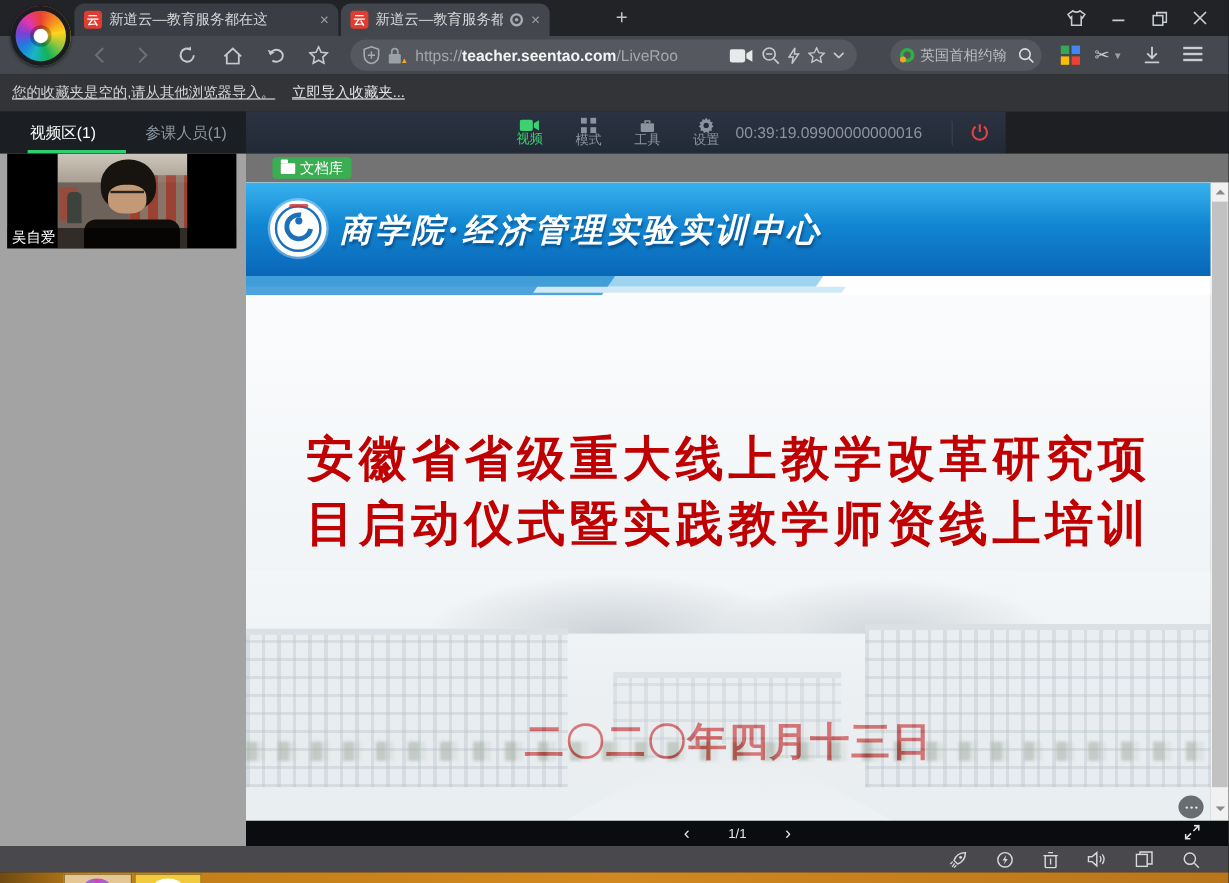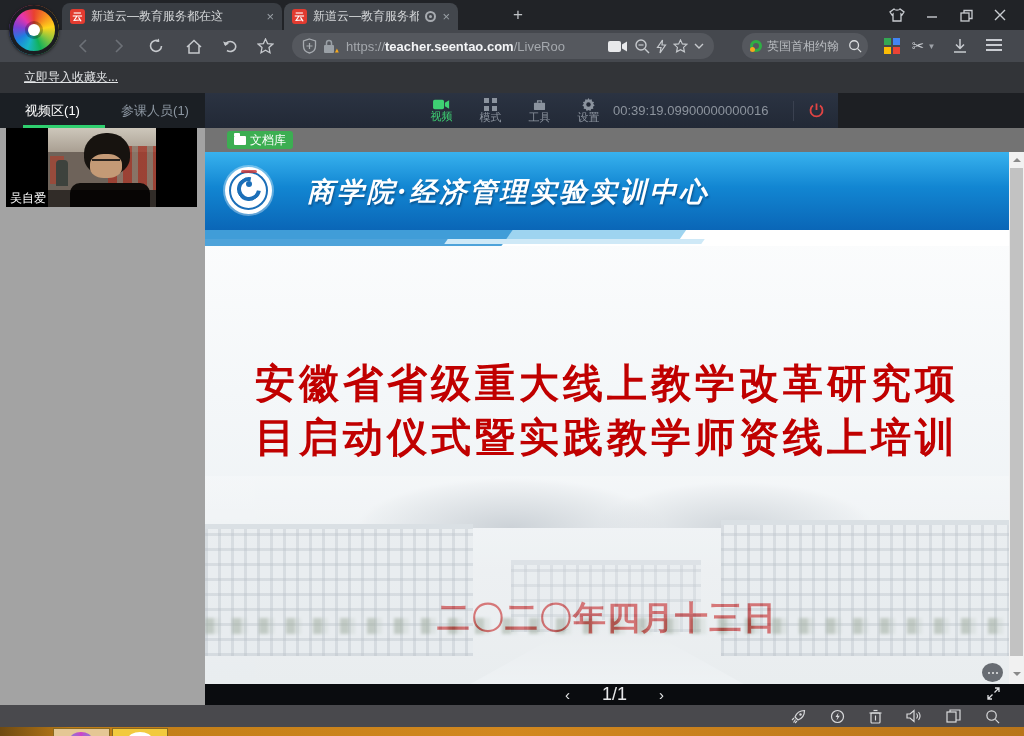--- a/index.html
+++ b/index.html
@@ -100,21 +100,21 @@
   #banner { position:absolute; left:0; top:0; right:0; height:78px;
     background:linear-gradient(180deg,#38b2ee 0%,#1286d2 45%,#0a66b7 100%); }
   #center-logo { position:absolute; left:20px; top:15px; width:47px; height:47px; border-radius:50%; background:#fff;
     box-shadow:0 0 0 2px rgba(255,255,255,.35); }
   #center-logo .ring { position:absolute; left:4px; top:4px; width:39px; height:39px; border:2px solid #1c6fb8; border-radius:50%; }
   #center-logo .swirl { position:absolute; left:12px; top:10px; width:24px; height:24px; border:4px solid #1c6fb8;
     border-right-color:transparent; border-radius:50%; transform:rotate(-35deg); }
   #center-logo .dot { position:absolute; left:21px; top:14px; width:6px; height:6px; background:#1c6fb8; border-radius:50%; }
   #center-logo .seal { position:absolute; left:16px; top:3px; width:16px; height:3px; background:#c33; border-radius:2px; opacity:.8; }
   #banner-text { position:absolute; left:78px; top:22px; color:#fff; font-size:27px; font-weight:bold; font-style:italic;
-    font-family:"DejaVu Serif","Liberation Serif",serif; letter-spacing:3px; white-space:nowrap; text-shadow:1px 2px 2px rgba(0,40,80,.45);margin-left:24px; }
+    font-family:"DejaVu Serif","Liberation Serif",serif; letter-spacing:3px; white-space:nowrap; text-shadow:1px 2px 2px rgba(0,40,80,.45); }
   #ribbon { position:absolute; left:0; top:78px; right:0; height:16px; background:#fff; overflow:hidden; }
   #ribbon .r1 { position:absolute; left:-20px; top:0; width:62%; height:9px; background:#9ed4f0; transform:skewX(-35deg); }
   #ribbon .r2 { position:absolute; left:-20px; top:0; width:40%; height:16px; background:#2f93d4; transform:skewX(-35deg); opacity:.85; }
   #ribbon .r3 { position:absolute; left:30%; top:9px; width:32%; height:5px; background:#cfe9f7; transform:skewX(-35deg); }
 
   #slide-title { position:absolute; left:0; top:204px; width:100%; text-align:center; color:#c00000; font-weight:bold;
     font-size:40px; line-height:54px; letter-spacing:4px; }
   #slide-sub { position:absolute; left:0; top:352px; width:100%; text-align:center; color:#c00000; font-weight:bold; font-size:34px; }
   #slide-date { position:absolute; left:0; top:444px; width:100%; text-align:center; color:#c00000; font-weight:bold; font-size:33px; letter-spacing:1px; }
 
@@ -141,21 +141,21 @@
   #slide-scrollbar { width:15px; background:#f1f1f1; position:relative; }
   .sb-arrow { position:absolute; left:0; width:15px; height:15px; display:flex; align-items:center; justify-content:center; }
   .sb-arrow.up { top:0; } .sb-arrow.down { bottom:3px; }
   .sb-arrow i { border:4px solid transparent; }
   .sb-arrow.up i { border-bottom-color:#8a8a8a; margin-top:-4px; }
   .sb-arrow.down i { border-top-color:#8a8a8a; margin-bottom:-4px; }
   #sb-thumb { position:absolute; left:1px; top:16px; width:13px; height:488px; background:#c2c2c2; }
 
   #playerbar { height:21px; background:#0a0c0f; position:relative; display:flex; align-items:center; justify-content:center; gap:32px; }
   .pg-arrow { color:#e8e9ea; font-size:15px; line-height:19px; }
-  #page-indicator { color:#e8e9ea; font-size:18px; }
+  #page-indicator { color:#e8e9ea; font-size:11px; }
   #expand-btn { position:absolute; right:24px; top:3px; color:#dfe0e2; }
 
   
   #statusbar { position:absolute; left:0; top:705px; width:1024px; height:22px; background:#49494d;
     display:flex; align-items:center; justify-content:flex-end; gap:24px; padding-right:24px; }
   .stico { color:#d9dadc; display:flex; align-items:center; }
   #desktop { position:absolute; left:0; top:727px; width:1024px; height:9px;
     background:linear-gradient(90deg,#6e4a12,#c07d16 7%,#d2881f 50%,#b8751a); }
   .dsk-tile { position:absolute; top:1px; height:8px; border:1px solid #8a6a20; border-bottom:none; overflow:hidden; }
   #dsk-tile1 { left:53px; width:57px; background:#e5c795; }
@@ -318,20 +318,21 @@
         </svg>
       </span>
     <span id="menu-ico">
         <b></b>
         <b></b>
         <b></b>
       </span>
   </div>
 
   <div id="bookmarkbar">
+    <span class="hint">您的收藏夹是空的,请从其他浏览器导入。</span>
     <span class="lnk">立即导入收藏夹...</span>
   </div>
 
   <div id="apptool">
     <div id="app-tabs">
       <div class="apptab" id="apptab-video">视频区(1)</div>
       <div class="apptab" id="apptab-members">参课人员(1)</div>
       <div id="apptab-underline"></div>
     </div>
     <div id="app-main-tool">

